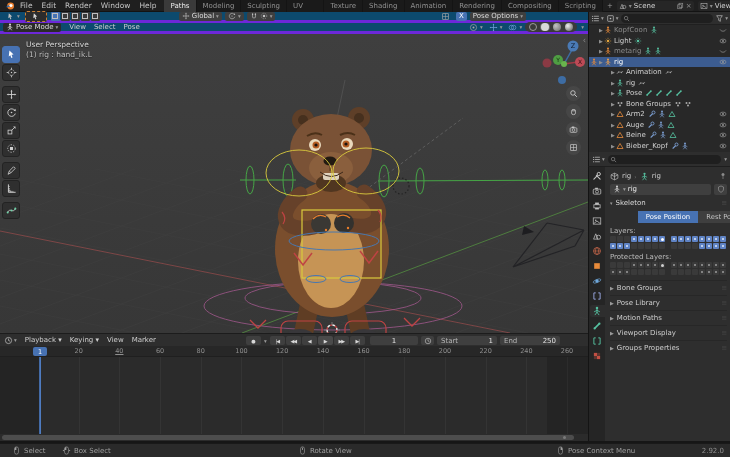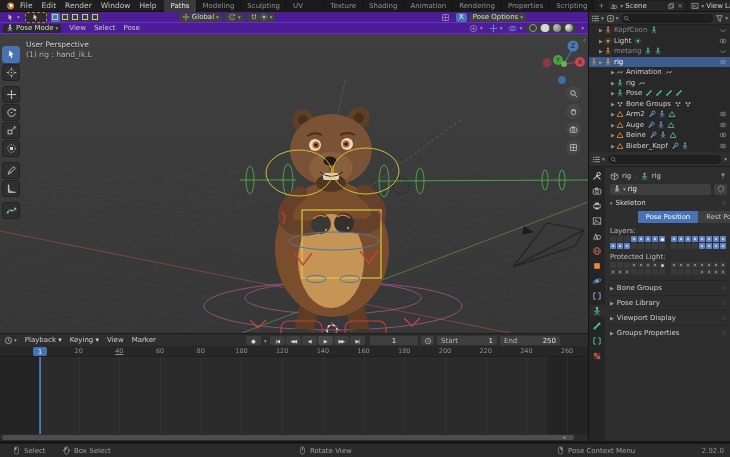--- a/index.html
+++ b/index.html
@@ -16,21 +16,21 @@
   #tabs{display:flex;height:12px;align-items:center;}
   .tab{font-size:7px;color:#909090;padding:0 6px;height:12px;line-height:12px;background:#1a1a1a;border-right:1px solid #141414;}
   .tab.active{background:#3a3a3a;color:#ececec;}
   .tab.add{color:#9a9a9a;background:transparent;border-right:none;padding:0 4px;}
   #tb-right{margin-left:auto;display:flex;gap:4px;margin-right:3px;}
   .tb-widget{display:flex;align-items:center;background:#262626;border-radius:2px;height:10px;padding:0 2px;gap:2px;font-size:7px;color:#d2d2d2;}
   .tb-widget .chev{color:#8a8a8a;font-size:6px;}
   .tb-widget .wlabel{min-width:40px;}
   .mini-btn{color:#8f8f8f;font-size:7px;line-height:8px;}
   
-  #row2,#row3{position:absolute;left:0;width:588px;height:11px;background:#4c1d95;display:flex;align-items:center;box-sizing:border-box;border-bottom:1px solid #6d28d9;}
+  #row2,#row3{position:absolute;left:0;width:588px;height:11px;background:#0c4a6e;display:flex;align-items:center;box-sizing:border-box;border-bottom:3px solid #6d28d9;}
   #row2{top:12px;}
   #row3{top:23px;}
   .hbtn{display:flex;align-items:center;background:#3f3f3f;border-radius:2px;height:9px;padding:0 3px;gap:2px;font-size:7px;color:#dcdcdc;}
   .chev{font-size:5.5px;color:#9a9a9a;}
   .modebox{width:9px;height:9px;border-radius:1px;background:#3a3a3a;margin-right:1px;display:flex;align-items:center;justify-content:center;}
   .modebox.on{background:#4772b3;}
   .modebox .inner{width:4px;height:4px;border:1px solid #bfbfbf;}
   .tool-current{width:20px;height:9px;border:1px dashed #c87f33;border-radius:2px;background:#2c2c2c;display:flex;align-items:center;justify-content:center;margin:0 4px 0 2px;}
   .vmenu{font-size:7px;color:#cfcfcf;margin-right:8px;}
   .shade-c{width:8px;height:8px;border-radius:50%;box-sizing:border-box;}
@@ -344,21 +344,21 @@
       </div>
     <div id="tabs">
         <span class="tab active">Paths</span>
         <span class="tab">Modeling</span>
         <span class="tab">Sculpting</span>
         <span class="tab">UV Editing</span>
         <span class="tab">Texture Paint</span>
         <span class="tab">Shading</span>
         <span class="tab">Animation</span>
         <span class="tab">Rendering</span>
-        <span class="tab">Properties</span>
+        <span class="tab">Compositing</span>
         <span class="tab">Scripting</span>
         <span class="tab add">+</span>
       </div>
     <div id="tb-right">
       <div class="tb-widget">
         <svg class="ic" width="8" height="8" viewBox="0 0 16 16" style="color:#b5b5b5">
             <use href="#sy-scene"></use>
           </svg>
         <span class="chev">▾</span>
         <span class="wlabel">Scene</span>
@@ -1243,21 +1243,21 @@
               <div class="dot"></div>
             </div>
             <div class="lc on">
               <div class="dot"></div>
             </div>
             <div class="lc on">
               <div class="dot"></div>
             </div>
           </div>
         </div>
-      <div class="field-label">Protected Light:</div>
+      <div class="field-label">Protected Layers:</div>
       <div class="lgrid" id="protected-grid">
           <div class="lrow">
             <div class="lc prot">
               <div class="dot"></div>
             </div>
             <div class="lc prot">
               <div class="dot"></div>
             </div>
             <div class="lc prot">
               <div class="dot"></div>
@@ -1359,20 +1359,25 @@
             <span>Bone Groups</span>
             <span class="grip">≡</span>
           </div>
           <div class="psec">
             <span style="font-size: 5px; color: rgb(154, 154, 154);">▶</span>
             <span>Pose Library</span>
             <span class="grip">≡</span>
           </div>
           <div class="psec">
             <span style="font-size: 5px; color: rgb(154, 154, 154);">▶</span>
+            <span>Motion Paths</span>
+            <span class="grip">≡</span>
+          </div>
+          <div class="psec">
+            <span style="font-size: 5px; color: rgb(154, 154, 154);">▶</span>
             <span>Viewport Display</span>
             <span class="grip">≡</span>
           </div>
           <div class="psec">
             <span style="font-size: 5px; color: rgb(154, 154, 154);">▶</span>
             <span>Groups Properties</span>
             <span class="grip">≡</span>
           </div>
         </div>
     </div>

